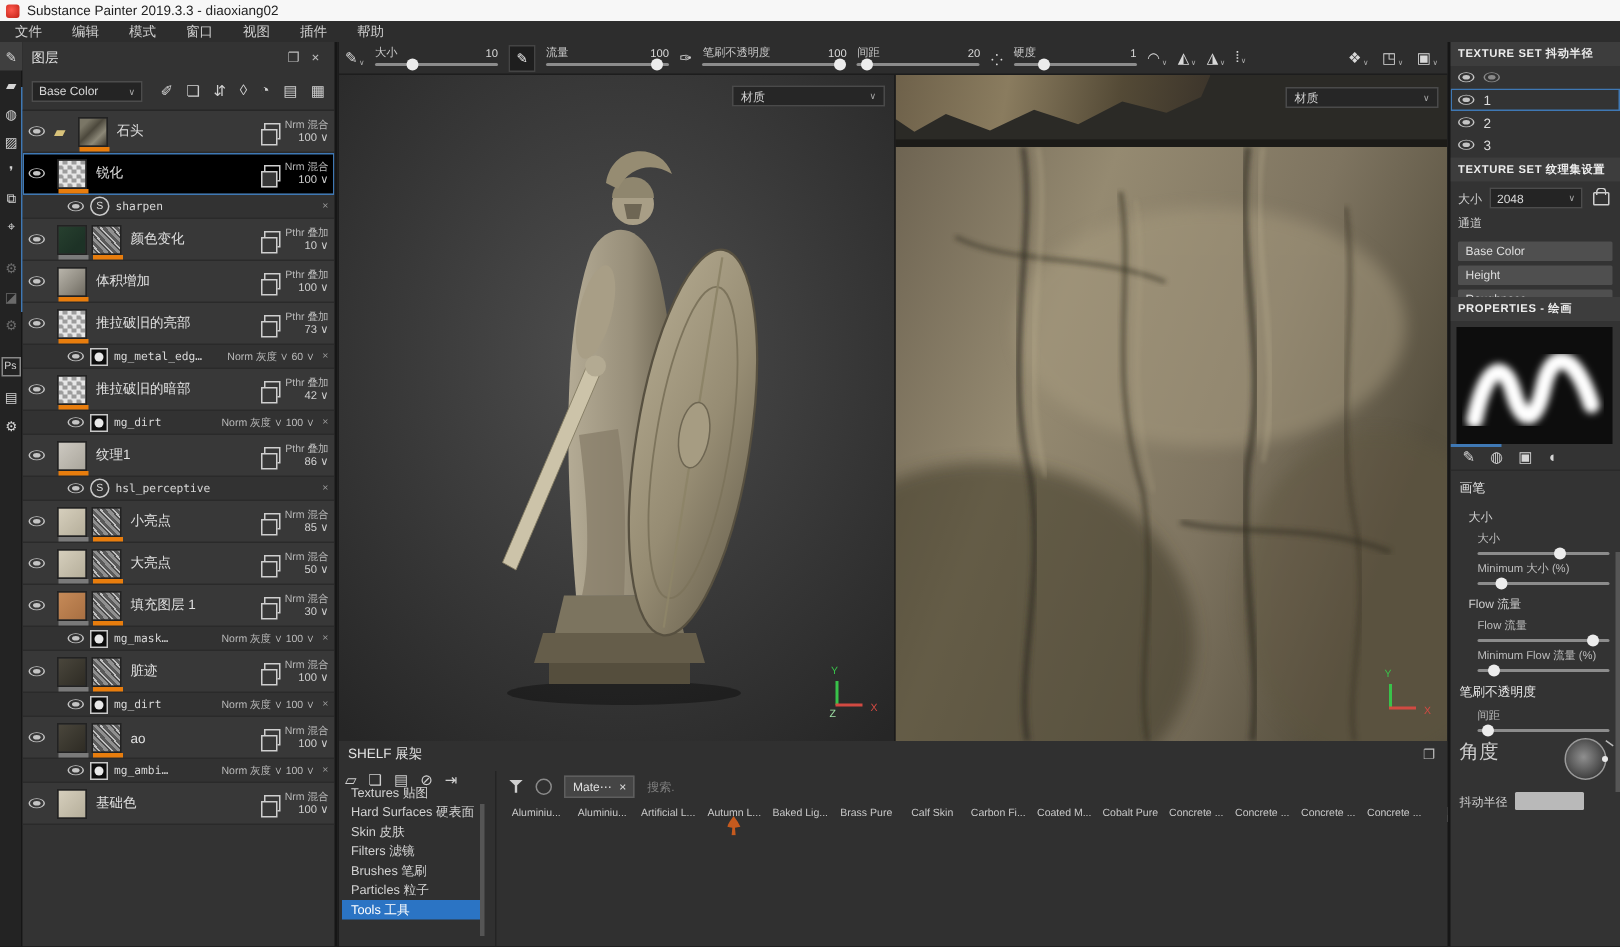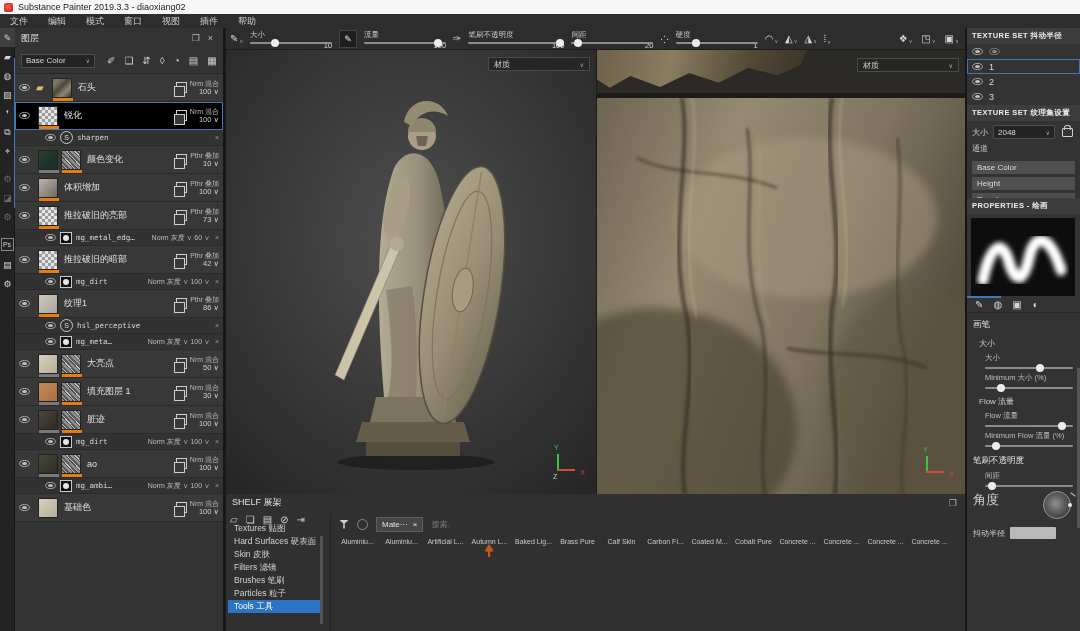--- a/index.html
+++ b/index.html
@@ -61,21 +61,21 @@
   .micon::after{content:"";position:absolute;inset:2px;border-radius:50%;background:#e8e8e8}
   .ename{font-family:"DejaVu Sans Mono",monospace;font-size:7.5px;color:#d7d7d7;white-space:nowrap;overflow:hidden}
   .emeta{margin-left:auto;display:flex;gap:3px;align-items:center;font-size:7px;color:#bbb;white-space:nowrap}
   .ex{color:#999;font-size:7px;margin-left:2px}
   
   #topbar{left:226px;top:28px;width:754px;height:22px;background:#2d2d2d;display:flex;align-items:center;padding:0 4px;box-sizing:border-box;gap:7px;border-bottom:1px solid #1d1d1d}
   .tb-ic{color:#d8d8d8;font-size:10px;display:flex;align-items:flex-end;gap:1px}
   .tb-ic .chev{font-size:5px}
   .sliderbox{width:82px;position:relative;height:20px;flex:none}
   .sliderbox .lab{position:absolute;left:0;top:1px;font-size:7.5px;color:#c9c9c9;white-space:nowrap}
-  .sliderbox .val{position:absolute;right:0;top:12px;font-size:7.5px;color:#d9d9d9}
+  .sliderbox .val{position:absolute;right:0;top:2px;font-size:7.5px;color:#d9d9d9}
   .track{position:absolute;left:0;right:0;top:13px;height:2px;background:#8c8c8c;border-radius:1px}
   .knob{position:absolute;top:-3px;width:8px;height:8px;margin-left:-4px;background:#ececec;border-radius:50%}
   .tipbtn{width:16px;height:16px;background:#1e1e1e;border:1px solid #444;display:flex;align-items:center;justify-content:center;color:#eee;font-size:9px;flex:none}
   #tb-right{margin-left:auto;display:flex;align-items:center;gap:9px}
   
   #vp3d{left:226px;top:50px;width:370px;height:444px;overflow:hidden}
   #vp3d svg{display:block}
   .matdd{position:absolute;width:102px;height:14px;background:#262626;border:1px solid #4a4a4a;color:#cfcfcf;font-size:8px;display:flex;align-items:center;padding:0 5px;box-sizing:border-box}
   .matdd .chev{margin-left:auto}
   .gizmo{position:absolute;width:34px;height:34px}
@@ -334,36 +334,49 @@
         </span>
       </div>
       <div class="erow">
         <span class="eye"></span>
         <span class="sicon">S</span>
         <span class="ename">hsl_perceptive</span>
         <span class="emeta">
           <span class="ex">×</span>
         </span>
       </div>
-      <div class="erow">
-        <span class="eye"></span>
-        <span class="micon"></span>
-        <span class="ename">mg_meta…</span>
-        <span class="emeta">Norm 灰度 ∨  100 ∨<span class="ex">×</span></span>
-      </div>
       <div class="lrow">
         <span class="eye"></span>
         <span class="thumbwrap">
           <span class="thumb t-beige">
             <span class="bar gray"></span>
           </span>
           <span class="thumb t-noise">
             <span class="bar"></span>
           </span>
         </span>
+        <span class="lname">小亮点</span>
+        <span class="rmeta">
+          <span class="copyic"></span>
+          <span class="twoLine">
+            <span class="blend">Nrm 混合</span>
+            <span class="opac">85 ∨</span>
+          </span>
+        </span>
+      </div>
+      <div class="lrow">
+        <span class="eye"></span>
+        <span class="thumbwrap">
+          <span class="thumb t-beige">
+            <span class="bar gray"></span>
+          </span>
+          <span class="thumb t-noise">
+            <span class="bar"></span>
+          </span>
+        </span>
         <span class="lname">大亮点</span>
         <span class="rmeta">
           <span class="copyic"></span>
           <span class="twoLine">
             <span class="blend">Nrm 混合</span>
             <span class="opac">50 ∨</span>
           </span>
         </span>
       </div>
       <div class="lrow">
@@ -377,20 +390,26 @@
           </span>
         </span>
         <span class="lname">填充图层 1</span>
         <span class="rmeta">
           <span class="copyic"></span>
           <span class="twoLine">
             <span class="blend">Nrm 混合</span>
             <span class="opac">30 ∨</span>
           </span>
         </span>
+      </div>
+      <div class="erow">
+        <span class="eye"></span>
+        <span class="micon"></span>
+        <span class="ename">mg_mask…</span>
+        <span class="emeta">Norm 灰度 ∨  100 ∨<span class="ex">×</span></span>
       </div>
       <div class="lrow">
         <span class="eye"></span>
         <span class="thumbwrap">
           <span class="thumb t-dark">
             <span class="bar gray"></span>
           </span>
           <span class="thumb t-noise">
             <span class="bar"></span>
           </span>

